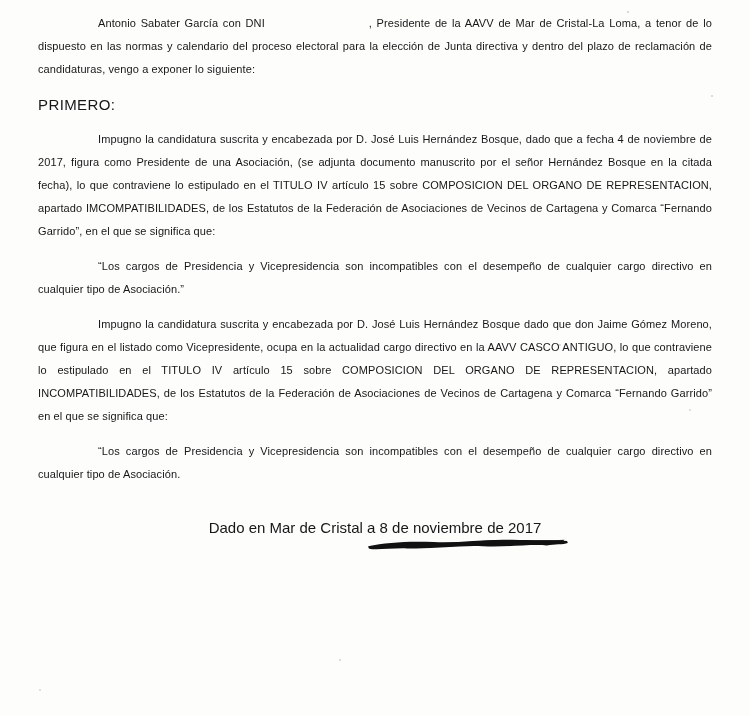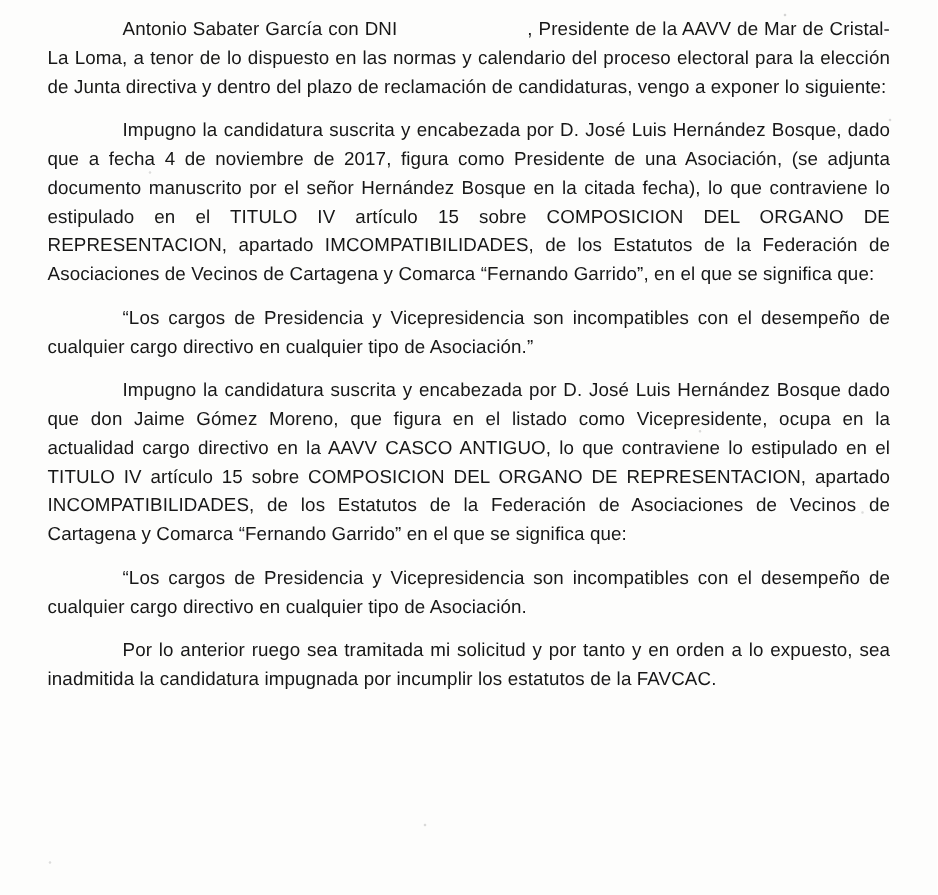--- a/index.html
+++ b/index.html
@@ -25,21 +25,21 @@
       radial-gradient(circle at 40px 690px, rgba(90,90,90,.20) .6px, transparent 1.4px);
     overflow: hidden;
     font-family: "Liberation Sans", "DejaVu Sans", sans-serif;
     color: #1c1c1c;
   }
   .doc-text {
     filter: blur(0.25px) contrast(1.05); 
   }
   .para {
     margin: 0 0 12px 0;
-    font-size: 15px;
+    font-size: 11px;
     line-height: 23px;
     text-align: justify;
     text-indent: 60px;
     letter-spacing: 0.1px;
   }
   .heading {
     margin: 0 0 12px 0;
     font-size: 15px;
     line-height: 23px;
     text-indent: 0;
@@ -74,27 +74,33 @@
   .scribble svg { display: block; width: 100%; height: 100%; }
 </style>
 </head>
 <body>
 
 <div class="page">
   <div class="doc-text">
 
     <p class="para"><span>Antonio Sabater García con DNI</span><span class="dni-gap"></span><span>, Presidente de la AAVV de Mar de Cristal-La Loma, a tenor de lo dispuesto en las normas y calendario del proceso electoral para la elección de Junta directiva y dentro del plazo de reclamación de candidaturas, vengo a exponer lo siguiente:</span></p>
 
+    <p class="heading">PRIMERO:</p>
 
     <p class="para">Impugno la candidatura suscrita y encabezada por D. José Luis Hernández Bosque, dado que a fecha 4 de noviembre de 2017, figura como Presidente de una Asociación, (se adjunta documento manuscrito por el señor Hernández Bosque en la citada fecha), lo que contraviene lo estipulado en el TITULO IV artículo 15 sobre COMPOSICION DEL ORGANO DE REPRESENTACION, apartado IMCOMPATIBILIDADES, de los Estatutos de la Federación de Asociaciones de Vecinos de Cartagena y Comarca “Fernando Garrido”, en el que se significa que:</p>
 
     <p class="para">“Los cargos de Presidencia y Vicepresidencia son incompatibles con el desempeño de cualquier cargo directivo en cualquier tipo de Asociación.”</p>
 
 
     <p class="para">Impugno la candidatura suscrita y encabezada por D. José Luis Hernández Bosque dado que don Jaime Gómez Moreno, que figura en el listado como Vicepresidente, ocupa en la actualidad cargo directivo en la AAVV CASCO ANTIGUO, lo que contraviene lo estipulado en el TITULO IV artículo 15 sobre COMPOSICION DEL ORGANO DE REPRESENTACION, apartado INCOMPATIBILIDADES, de los Estatutos de la Federación de Asociaciones de Vecinos de Cartagena y Comarca “Fernando Garrido” en el que se significa que:</p>
 
     <p class="para">“Los cargos de Presidencia y Vicepresidencia son incompatibles con el desempeño de cualquier cargo directivo en cualquier tipo de Asociación.</p>
 
-    <p class="para">Por lo anterior ruego sea tramitada mi solicitud y por tanto y en orden a lo expuesto, sea inadmitida la candidatura impugnada por incumplir los estatutos de la FAVCAC.</p>
 
+    <p class="dateline"><span>Dado en Mar de Cristal a </span><span class="date-redacted"><span>8 de noviembre de 2017</span><span class="scribble">
+            <svg viewBox="0 0 300 14" preserveAspectRatio="none" aria-hidden="true">
+              <path d="M3,8 C30,4.5 62,3.5 100,5.5 C140,7.5 175,3.5 215,5.5 C245,7 272,6.5 296,8.5 L297,10.5 C290,12.5 278,11 266,12.5 C240,10.5 205,13.5 172,11.5 C135,9.5 98,13.5 60,11.5 C35,10.5 14,13 4,10.5 Z" fill="#161616"></path>
+              <path d="M20,7 C60,5 110,8 160,6 C210,4 255,8 292,7 L290,9 C250,10.5 200,8.5 150,10 C100,11.5 50,9.5 21,9.5 Z" fill="#161616" opacity="0.9"></path>
+            </svg>
+          </span></span></p>
 
   </div>
 </div>
 
 </body></html>

